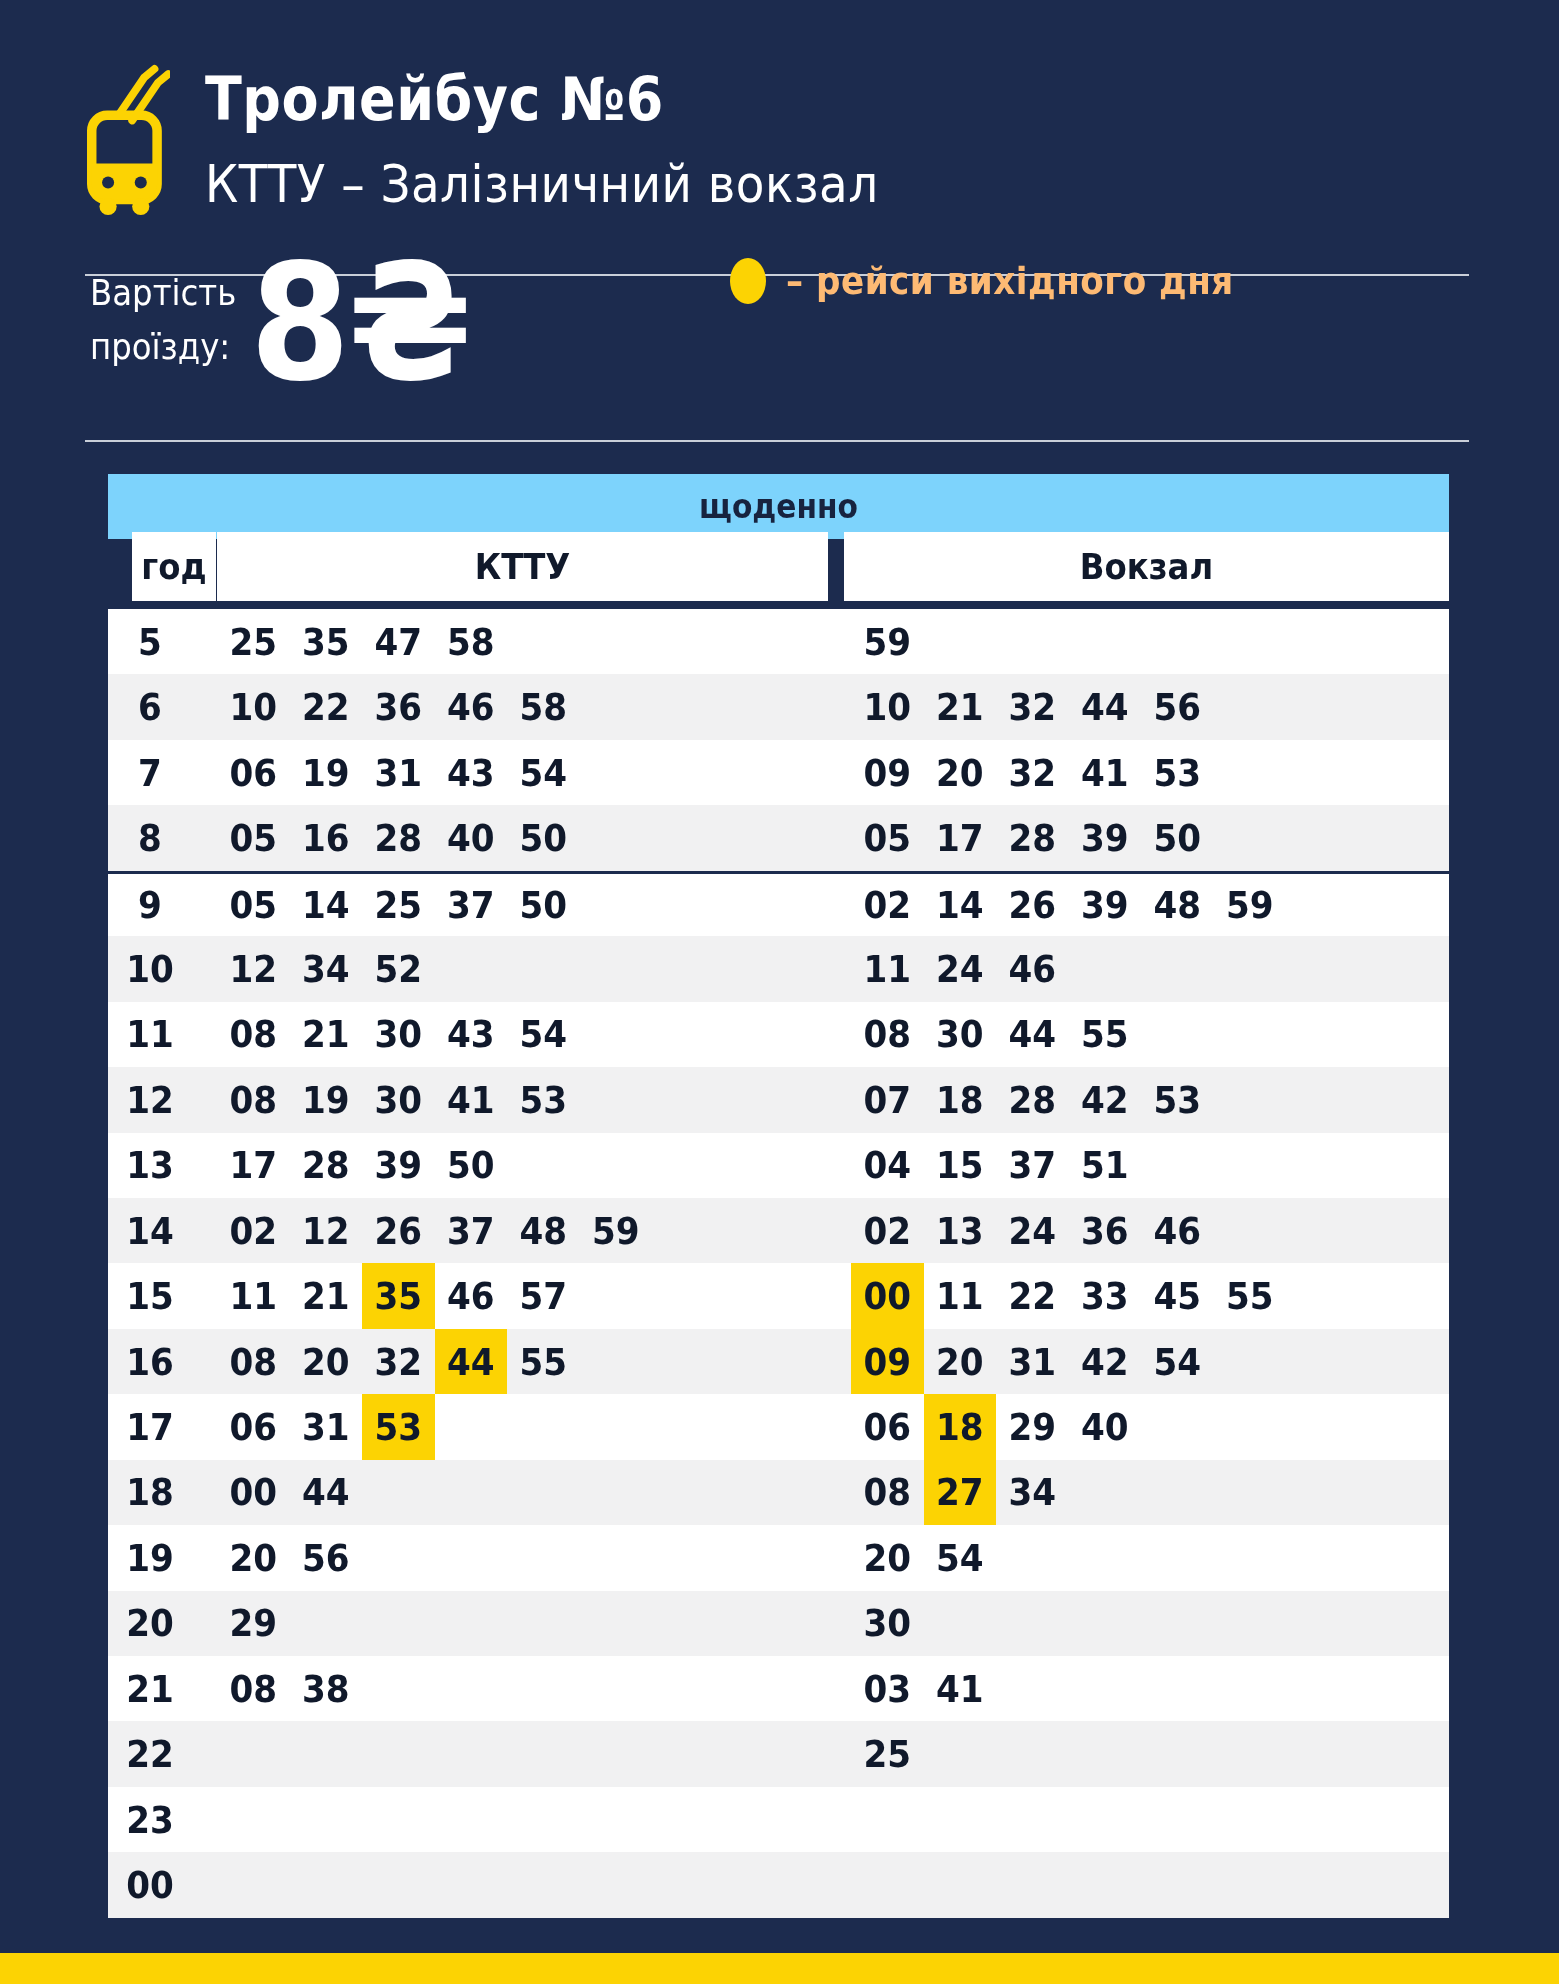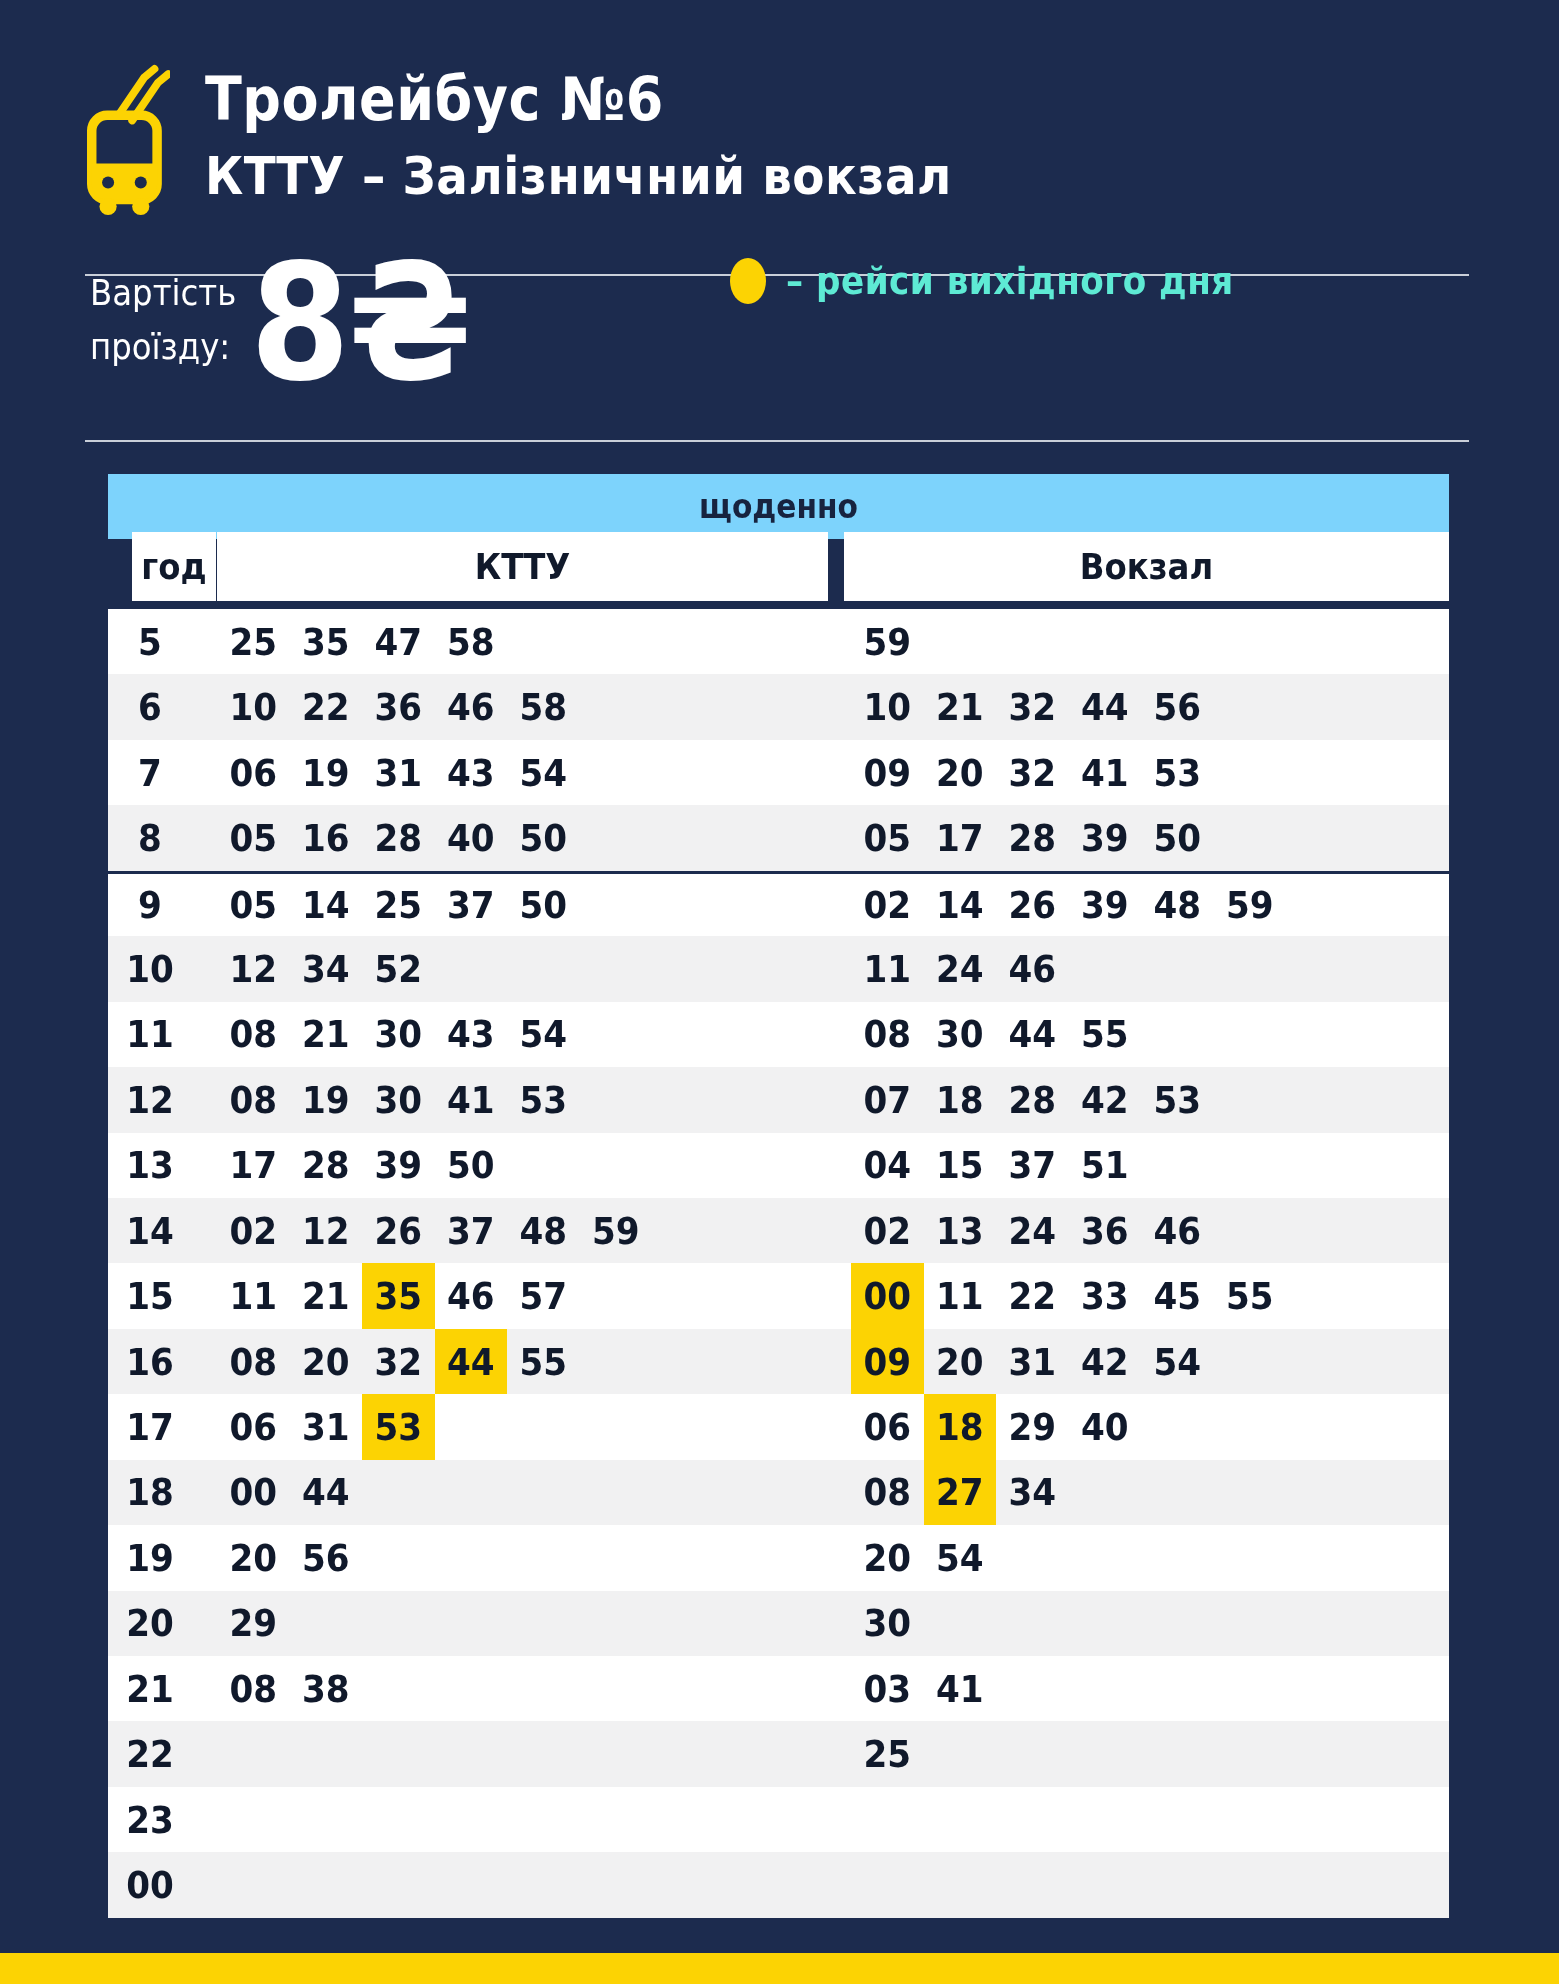--- a/index.html
+++ b/index.html
@@ -11,32 +11,32 @@
   .page{
     position:relative;
     width:1559px;height:1984px;
     background:#1c2b4e;
     overflow:hidden;
   }
   
   .trolley-icon{position:absolute;left:84px;top:50px;width:86px;height:196px;}
   .titles{position:absolute;left:205px;top:66px;color:#ffffff;}
   .title{font-size:60px;font-weight:700;line-height:1.1;letter-spacing:.5px;}
-  .subtitle{font-size:52px;font-weight:700;line-height:1.1;margin-top:16px;letter-spacing:.5px;}
+  .subtitle{font-size:52px;font-weight:400;line-height:1.1;margin-top:24px;letter-spacing:.5px;}
   .divider{position:absolute;left:85px;width:1384px;height:2px;background:#c9cfd9;}
   #divider-1{top:274px;}
   #divider-2{top:440px;}
   
   .fare-label{position:absolute;left:90px;top:266px;color:#ffffff;
     font-size:36px;font-weight:500;line-height:1.5;}
   .fare-price{position:absolute;left:250px;top:244px;color:#ffffff;
     font-size:160px;font-weight:700;line-height:1;letter-spacing:-2px;}
   .legend{position:absolute;left:730px;top:258px;display:flex;align-items:center;gap:20px;}
   .legend-dot{width:36px;height:46px;border-radius:50%;background:#fcd303;}
-  .legend-text{color:#5eead4;font-size:38px;font-weight:700;letter-spacing:.5px;}
+  .legend-text{color:#fdba74;font-size:38px;font-weight:700;letter-spacing:.5px;}
   
   .band{position:absolute;left:108px;top:474px;width:1341px;height:65px;
     background:#7dd3fc;display:flex;align-items:center;justify-content:center;
     color:#17233f;font-size:33px;font-weight:700;}
   
   .hcell{position:absolute;top:532px;height:69px;background:#ffffff;
     display:flex;align-items:center;justify-content:center;
     color:#10192b;font-size:36px;}
   #hcell-hour{left:108px;width:84px;font-weight:700;margin-left:24px;}
   #hcell-kttu{left:217px;width:611px;font-weight:600;}

